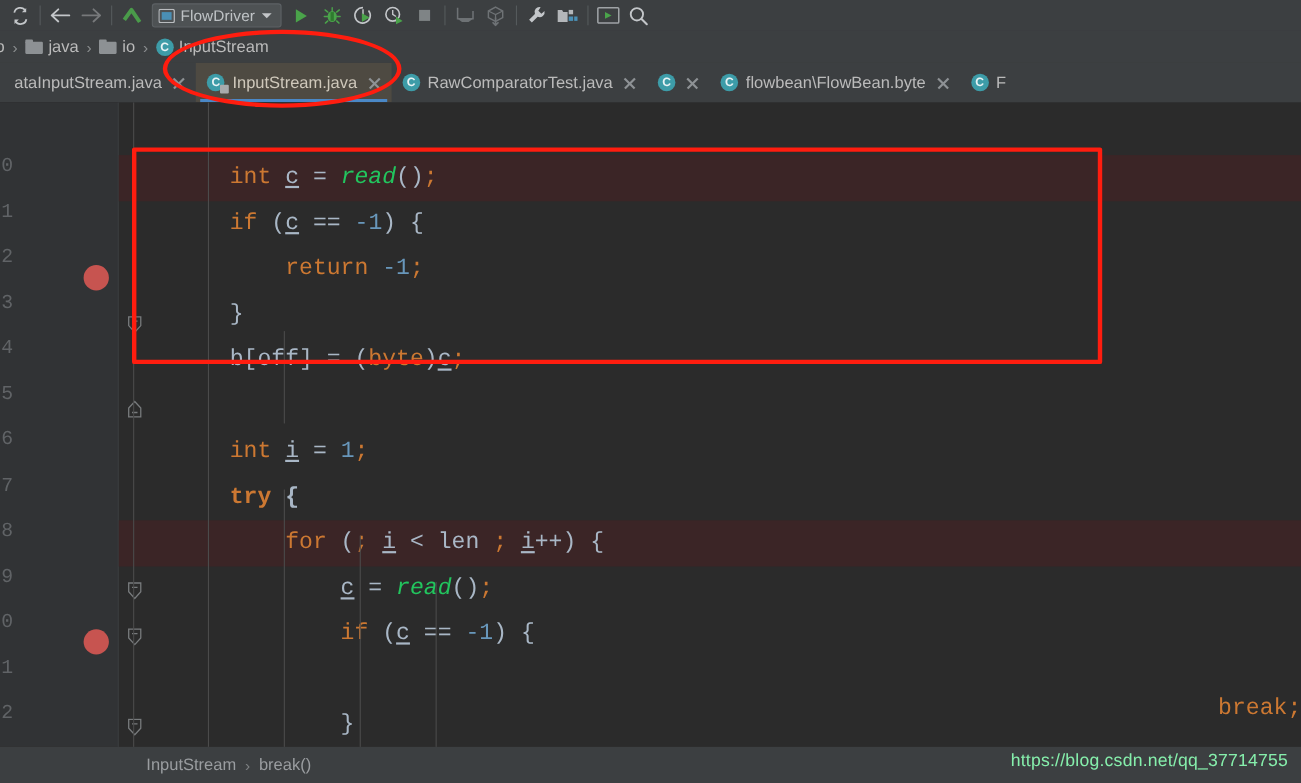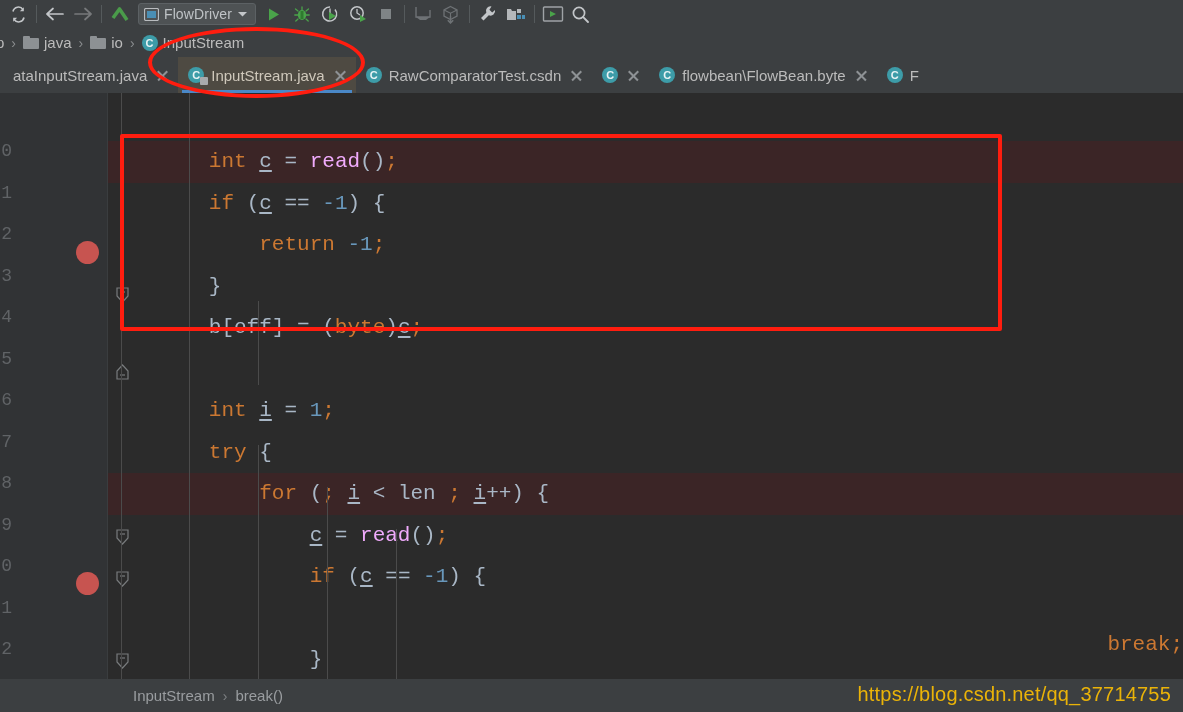--- a/index.html
+++ b/index.html
@@ -121,21 +121,21 @@
   }
   .cline {
     position: absolute; left: 0; right: 0; height: 41.5px;
     font-family: "Liberation Mono", monospace; font-size: 21px;
     color: #a9b7c6; white-space: pre; line-height: 41.5px;
     padding-left: 0px;
   }
   .cline.hl { background: #3b2526; }
   .kw { color: #cc7832; }
   .num { color: #6897bb; }
-  .fn { color: #f0abfc; }
+  .fn { color: #22c55e; font-style: italic; }
   .var { color: #a9b7c6; text-decoration: underline; text-underline-offset: 3px; }
   .pn { color: #a9b7c6; }
 
   
   .indentguide {
     position: absolute; width: 1px; background: #4b4b4b;
   }
 
   
   .bp {
@@ -162,21 +162,21 @@
   
   .bottombar {
     position: absolute; left: 0; top: 679px; width: 1183px; height: 33px;
     background: #3c3f41; display: flex; align-items: center;
     padding-left: 133px; gap: 0px;
   }
   .bottombar .bcrumb { color: #9a9da0; font-size: 15px; }
   .bottombar .bsep { color: #7d8083; font-size: 14px; margin: 0 8px; }
   .watermark {
     position: absolute; right: 12px; top: 683px;
-    color: #eab308; font-size: 20px; letter-spacing: .2px; text-align: center;
+    color: #86efac; font-size: 16px; letter-spacing: .2px; text-align: center;
   }
 </style>
 </head>
 <body>
 
 <div id="app">
 
   <div class="toolbar">
 
     <div class="tbtn">
@@ -339,21 +339,21 @@
     </div>
 
     <div class="tab active">
       <span class="ic-class lib">C</span>
       <span class="tlabel">InputStream.java</span>
       <span class="tabclose"></span>
     </div>
 
     <div class="tab">
       <span class="ic-class">C</span>
-      <span class="tlabel">RawComparatorTest.csdn</span>
+      <span class="tlabel">RawComparatorTest.java</span>
       <span class="tabclose"></span>
     </div>
 
     <div class="tab">
       <span class="ic-class">C</span>
       <span class="tabclose"></span>
     </div>
 
     <div class="tab">
       <span class="ic-class">C</span>
@@ -424,21 +424,21 @@
 
     <div class="codearea">
       <div id="codelines">
           <div class="cline hl" style="top: 48px;"><span class="pn">        </span><span class="kw">int</span><span class="pn"> </span><span class="var">c</span><span class="pn"> = </span><span class="fn">read</span><span class="pn">()</span><span class="kw">;</span></div>
           <div class="cline" style="top: 89.5px;"><span class="pn">        </span><span class="kw">if</span><span class="pn"> (</span><span class="var">c</span><span class="pn"> == </span><span class="num">-1</span><span class="pn">) {</span></div>
           <div class="cline" style="top: 131px;"><span class="pn">            </span><span class="kw">return</span><span class="pn"> </span><span class="num">-1</span><span class="kw">;</span></div>
           <div class="cline" style="top: 172.5px;"><span class="pn">        }</span></div>
           <div class="cline" style="top: 214px;"><span class="pn">        b[off] = (</span><span class="kw">byte</span><span class="pn">)</span><span class="var">c</span><span class="kw">;</span></div>
           <div class="cline" style="top: 255.5px;"><span class="pn"></span></div>
           <div class="cline" style="top: 297px;"><span class="pn">        </span><span class="kw">int</span><span class="pn"> </span><span class="var">i</span><span class="pn"> = </span><span class="num">1</span><span class="kw">;</span></div>
-          <div class="cline" style="top: 338.5px;"><span class="pn">        </span><span class="kw">try</span><span class="pn"> {</span></div>
+          <div class="cline" style="top: 338.5px; font-weight: bold;"><span class="pn">        </span><span class="kw">try</span><span class="pn"> {</span></div>
           <div class="cline hl" style="top: 380px;"><span class="pn">            </span><span class="kw">for</span><span class="pn"> (</span><span class="kw">;</span><span class="pn"> </span><span class="var">i</span><span class="pn"> &lt; len </span><span class="kw">;</span><span class="pn"> </span><span class="var">i</span><span class="pn">++) {</span></div>
           <div class="cline" style="top: 421.5px;"><span class="pn">                </span><span class="var">c</span><span class="pn"> = </span><span class="fn">read</span><span class="pn">()</span><span class="kw">;</span></div>
           <div class="cline" style="top: 463px;"><span class="pn">                </span><span class="kw">if</span><span class="pn"> (</span><span class="var">c</span><span class="pn"> == </span><span class="num">-1</span><span class="pn">) {</span></div>
           <div class="cline" style="top: 531px; text-align: right;"><span class="pn">                    </span><span class="kw">break</span><span class="kw">;</span></div>
           <div class="cline" style="top: 546px;"><span class="pn">                }</span></div>
         </div>
 
       <div class="indentguide" style="left:13px;  top:0px;   height:586px;"></div>
       <div class="indentguide" style="left:81px;  top:0px;   height:586px;"></div>
       <div class="indentguide" style="left:150px; top:352px; height:234px;"></div>

